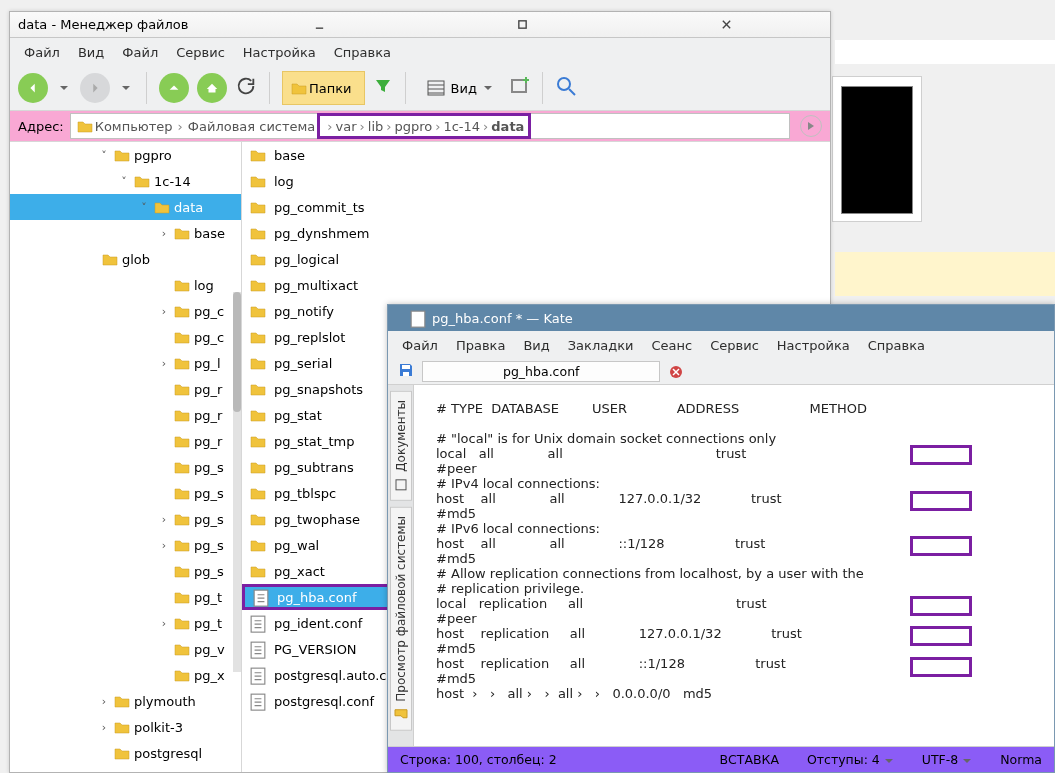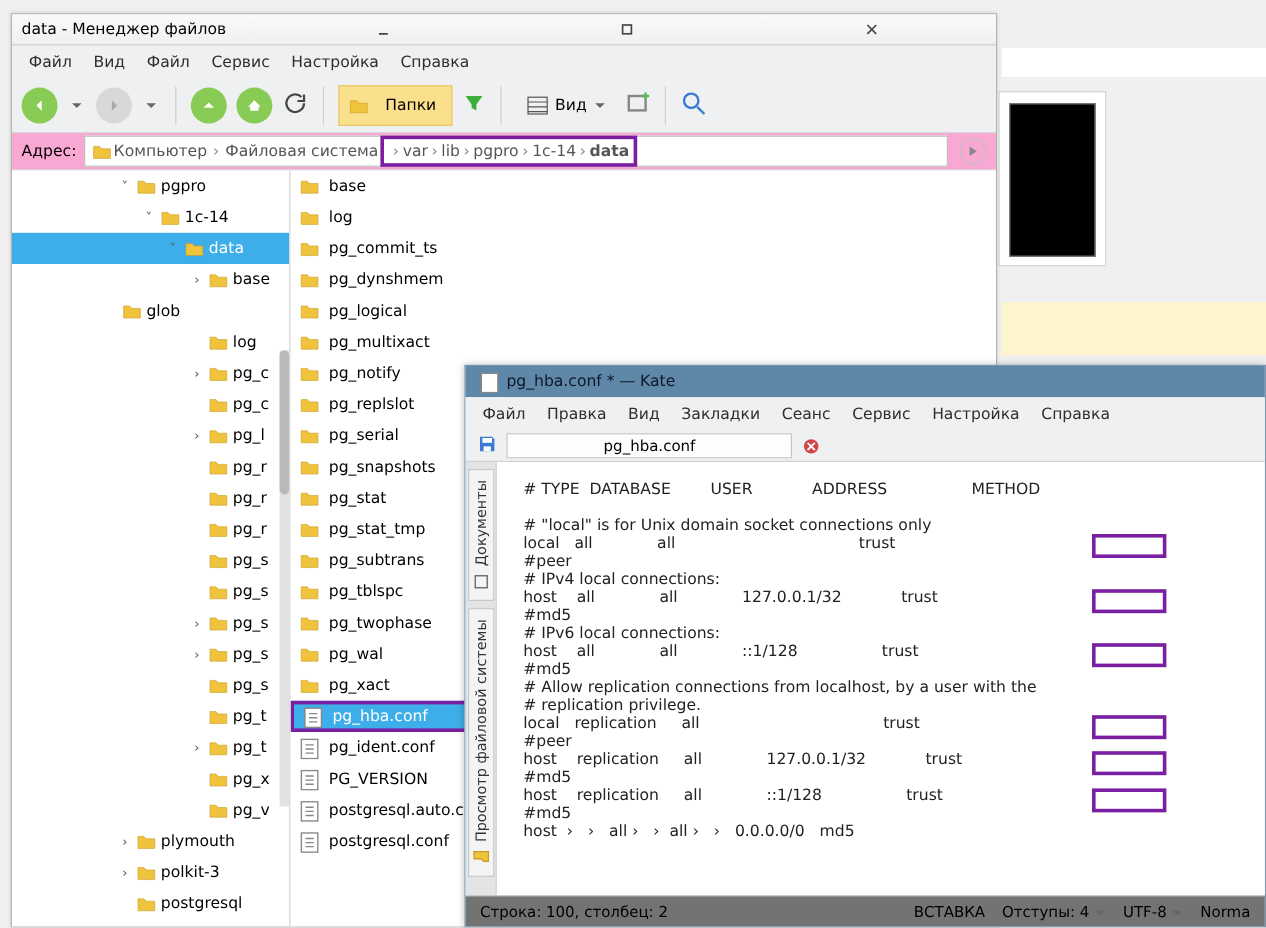--- a/index.html
+++ b/index.html
@@ -24,21 +24,21 @@
   .tb-btn { width:30px; height:30px; border-radius:15px; display:flex; align-items:center;
             justify-content:center; cursor:pointer; }
   .tb-btn.green { background:#88cc55; }
   .tb-btn.dim { background:#d7d8da; }
   .tb-btn svg { width:14px; height:14px; fill:#fff; }
   .tb-dd { width:16px; display:flex; align-items:center; justify-content:center; cursor:pointer; }
   .chev { width:10px; height:10px; }
   .chev path { fill:#666; }
 
   .folders-btn { height:34px; background:#fadf8c; border:1px solid #e8c664; display:flex;
-                 align-items:center; padding:0 12px 0 8px; gap:14px; font-size:13px; cursor:pointer; }
+                 align-items:center; padding:0 12px 0 8px; gap:2px; font-size:13px; cursor:pointer; }
   .view-btn { height:30px; display:flex; align-items:center; gap:6px; padding:0 8px; font-size:13px;
               border:1px solid transparent; cursor:pointer; }
   .funnel svg path{ fill:#3cae3c; }
   .plus svg { stroke:#59b859; stroke-width:2; }
   .magnifier svg circle{ stroke:#3a7bd5; stroke-width:2; fill:none; }
   .magnifier svg line{ stroke:#3a7bd5; stroke-width:2; }
 
   .addr { height:32px; display:flex; align-items:center; padding:0 8px; gap:6px; font-size:13px;
           border-top:1px solid #d7d7d7; border-bottom:1px solid #d7d7d7; background:#f9a8d4; }
   .addr-bar { flex:1; height:26px; background:#fff; border:1px solid #c0c0c0; display:flex;
@@ -65,22 +65,22 @@
   .tree-scroll .thumb{ position:absolute; left:0; width:8px; height:120px; top:0; background:#b9b9b9; border-radius:4px; }
 
   .listpane { flex:1; background:#fff; overflow:hidden; font-size:13px; }
   .listpane ul { list-style:none; }
   .listpane li { display:flex; align-items:center; height:26px; gap:8px; padding-left:8px; cursor:pointer; }
   .listpane li.hl { border:3px solid #7b1fa2; background:#3daee9; color:#fff; }
 
   
   .kate { position:absolute; left:387px; top:304px; width:668px; height:469px;
           background:#eff0f1; border:1px solid #7a98b1; box-shadow:0 0 6px rgba(0,0,0,.25); }
-  .kate-title { height:26px; background:#5f87a8; color:#0f172a; display:flex; align-items:center;
-                padding:0 12px; font-size:13px; gap:6px; }
+  .kate-title { height:26px; background:#5f87a8; color:#ffffff; display:flex; align-items:center;
+                padding:0 22px; font-size:13px; gap:6px; }
   .kate-menu { height:28px; display:flex; align-items:center; gap:18px; padding:0 14px;
                font-size:13px; color:#2e2e2e; background:#eff0f1; }
   .kate-menu span{ cursor:pointer; }
   .kate-tabbar { height:26px; background:#eff0f1; display:flex; align-items:center;
                  padding:0 10px; gap:8px; font-size:12.5px; border-bottom:1px solid #d0d0d0; }
   .kate-tabbar .save-ico svg{ width:16px; height:16px; }
   .kate-tab { flex:0 0 auto; padding:2px 80px; border:1px solid #c7c7c7; background:#fdfdfd; cursor:pointer; }
   .kate-close { width:16px; height:16px; display:inline-flex; align-items:center; justify-content:center; cursor:pointer; }
 
   .kate-body { display:flex; height:calc(100% - 26px - 28px - 26px - 26px); }
@@ -94,22 +94,22 @@
   .editor { flex:1; background:#fff; font-family:"DejaVu Sans Mono", monospace; font-size:13px;
             color:#222; padding:16px 8px 8px 22px; overflow:hidden; position:relative; white-space:pre; line-height:15px; }
   .mark { position:absolute; border:3px solid #7b1fa2; height:20px; width:62px; }
   .trust1{ left:496px; top:60px; }
   .trust2{ left:496px; top:106px; }
   .trust3{ left:496px; top:151px; }
   .trust4{ left:496px; top:211px; }
   .trust5{ left:496px; top:241px; }
   .trust6{ left:496px; top:272px; }
 
-  .kate-status { height:26px; border-top:1px solid #cfcfcf; background:#737373;
-                 display:flex; align-items:center; padding:0 12px; font-size:12.5px; gap:14px; }
+  .kate-status { height:26px; border-top:1px solid #cfcfcf; background:#8b5cf6;
+                 display:flex; align-items:center; padding:0 12px; font-size:12.5px; gap:28px; }
   .kate-status .spacer{ flex:1; }
 
   
   .bgwin { position:absolute; left:841px; top:86px; width:72px; height:128px; background:#000; border:1px solid #888; }
   .bgwin-wrap { position:absolute; left:832px; top:76px; width:90px; height:146px; background:#fff; border:1px solid #cfcfcf; }
 
   
   .bgstrip1{ position:absolute; left:835px; top:40px; width:220px; height:24px; background:#fff; }
   .bgstrip2{ position:absolute; left:835px; top:252px; width:220px; height:44px; background:#fff5cc; }
 
@@ -424,30 +424,30 @@
                             </svg></span>
                           <span>pg_t</span>
                         </div>
                       </li>
                       <li>
                         <div class="row" style="padding-left:148px">
                           <span class="exp"></span>
                           <span class="folder-ico"><svg viewBox="0 0 16 14">
                               <path d="M1 3h5l2 2h7v8H1z"></path>
                             </svg></span>
+                          <span>pg_v</span>
+                        </div>
+                      </li>
+                      <li>
+                        <div class="row" style="padding-left:148px">
+                          <span class="exp"></span>
+                          <span class="folder-ico"><svg viewBox="0 0 16 14">
+                              <path d="M1 3h5l2 2h7v8H1z"></path>
+                            </svg></span>
                           <span>pg_x</span>
-                        </div>
-                      </li>
-                      <li>
-                        <div class="row" style="padding-left:148px">
-                          <span class="exp"></span>
-                          <span class="folder-ico"><svg viewBox="0 0 16 14">
-                              <path d="M1 3h5l2 2h7v8H1z"></path>
-                            </svg></span>
-                          <span>pg_v</span>
                         </div>
                       </li>
                     </ul>
                   </li>
                 </ul>
               </li>
             </ul>
           </li>
           <li>
             <div class="row" style="padding-left:88px">

